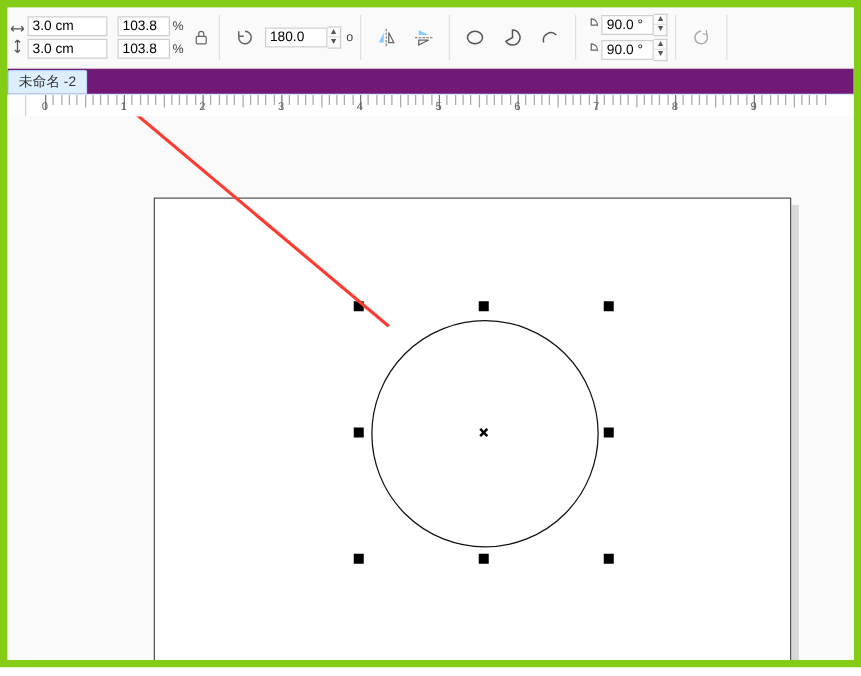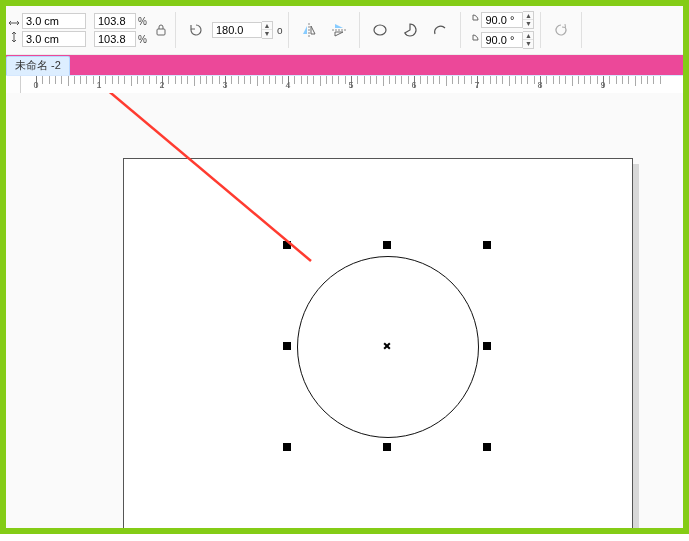--- a/index.html
+++ b/index.html
@@ -16,21 +16,21 @@
   .unit{font-size:10px;color:#444;}
   .iconbtn{width:26px;height:26px;display:flex;align-items:center;justify-content:center;border:1px solid transparent;border-radius:2px;background:transparent;}
   .icon{width:16px;height:16px;display:block;}
   .miniicon{width:12px;height:12px;display:inline-block;}
   .lock{display:flex;align-items:center;}
   .spin{display:flex;align-items:center;}
   .spin .updn{display:flex;flex-direction:column;border:1px solid #cfcfcf;border-left:none;height:16px;}
   .spin .updn span{width:10px;height:7px;font-size:7px;line-height:7px;text-align:center;color:#555;cursor:pointer;user-select:none;}
   .spin .updn span:first-child{border-bottom:1px solid #e2e2e2;}
   
-  .tabbar{height:20px;background:#ec4899;border-bottom:1px solid #d5e8ff;display:flex;align-items:center;}
+  .tabbar{height:20px;background:#701a75;border-bottom:1px solid #d5e8ff;display:flex;align-items:center;}
   .tab{height:18px;padding:0 8px;background:#ddeeff;border:1px solid #b5d6ff;border-bottom:none;display:flex;align-items:center;border-radius:2px 2px 0 0;}
   
   .ruler-wrap{position:relative;height:18px;border-bottom:1px solid #d0d0d0;background:#fff;font-size:9px;color:#666;overflow:hidden;}
   .ruler{position:absolute;left:0;right:0;top:0;height:100%;}
   .tick{position:absolute;top:0;width:1px;height:8px;background:#aaa;}
   .tick.major{height:12px;background:#777;}
   .ticklbl{position:absolute;top:4px;font-size:9px;color:#666;transform:translateX(-50%);}  
   .rulerend{position:absolute;left:0;top:0;width:14px;height:100%;border-right:1px solid #d0d0d0;background:#fdfdfd;}
   
   .canvas-area{position:absolute;left:0;right:0;top:87px;bottom:0;background:#fafafa;overflow:hidden;}

